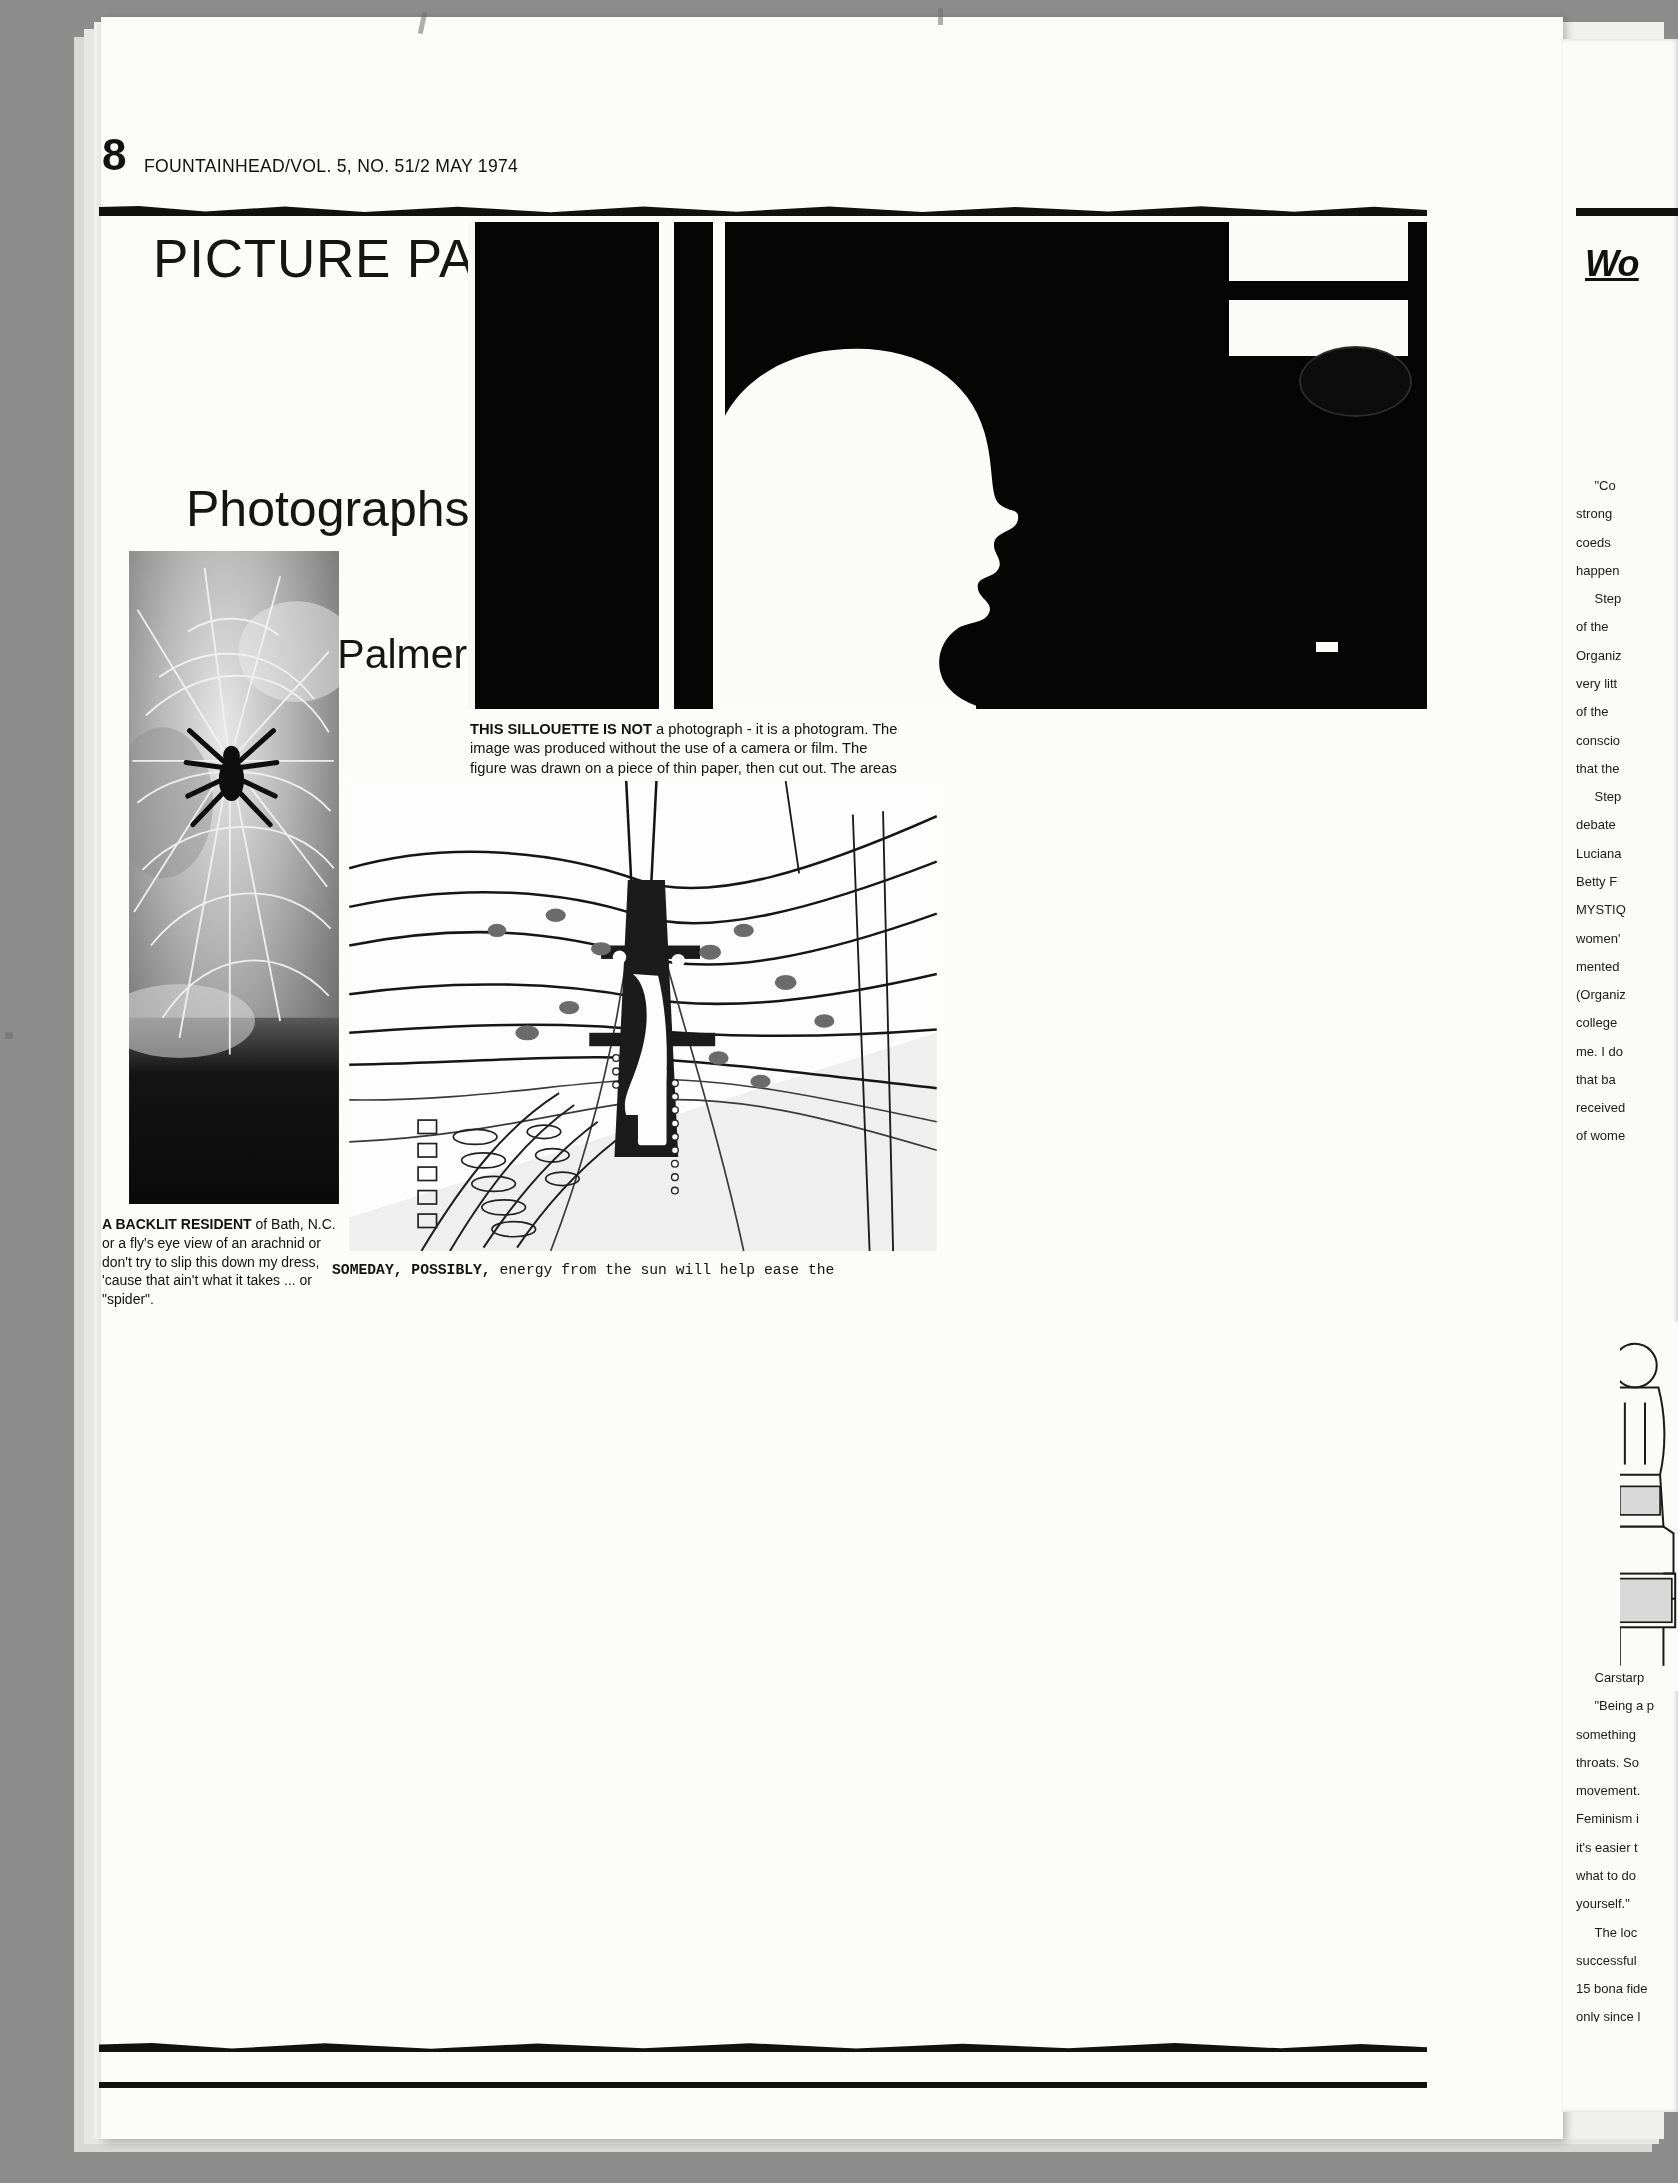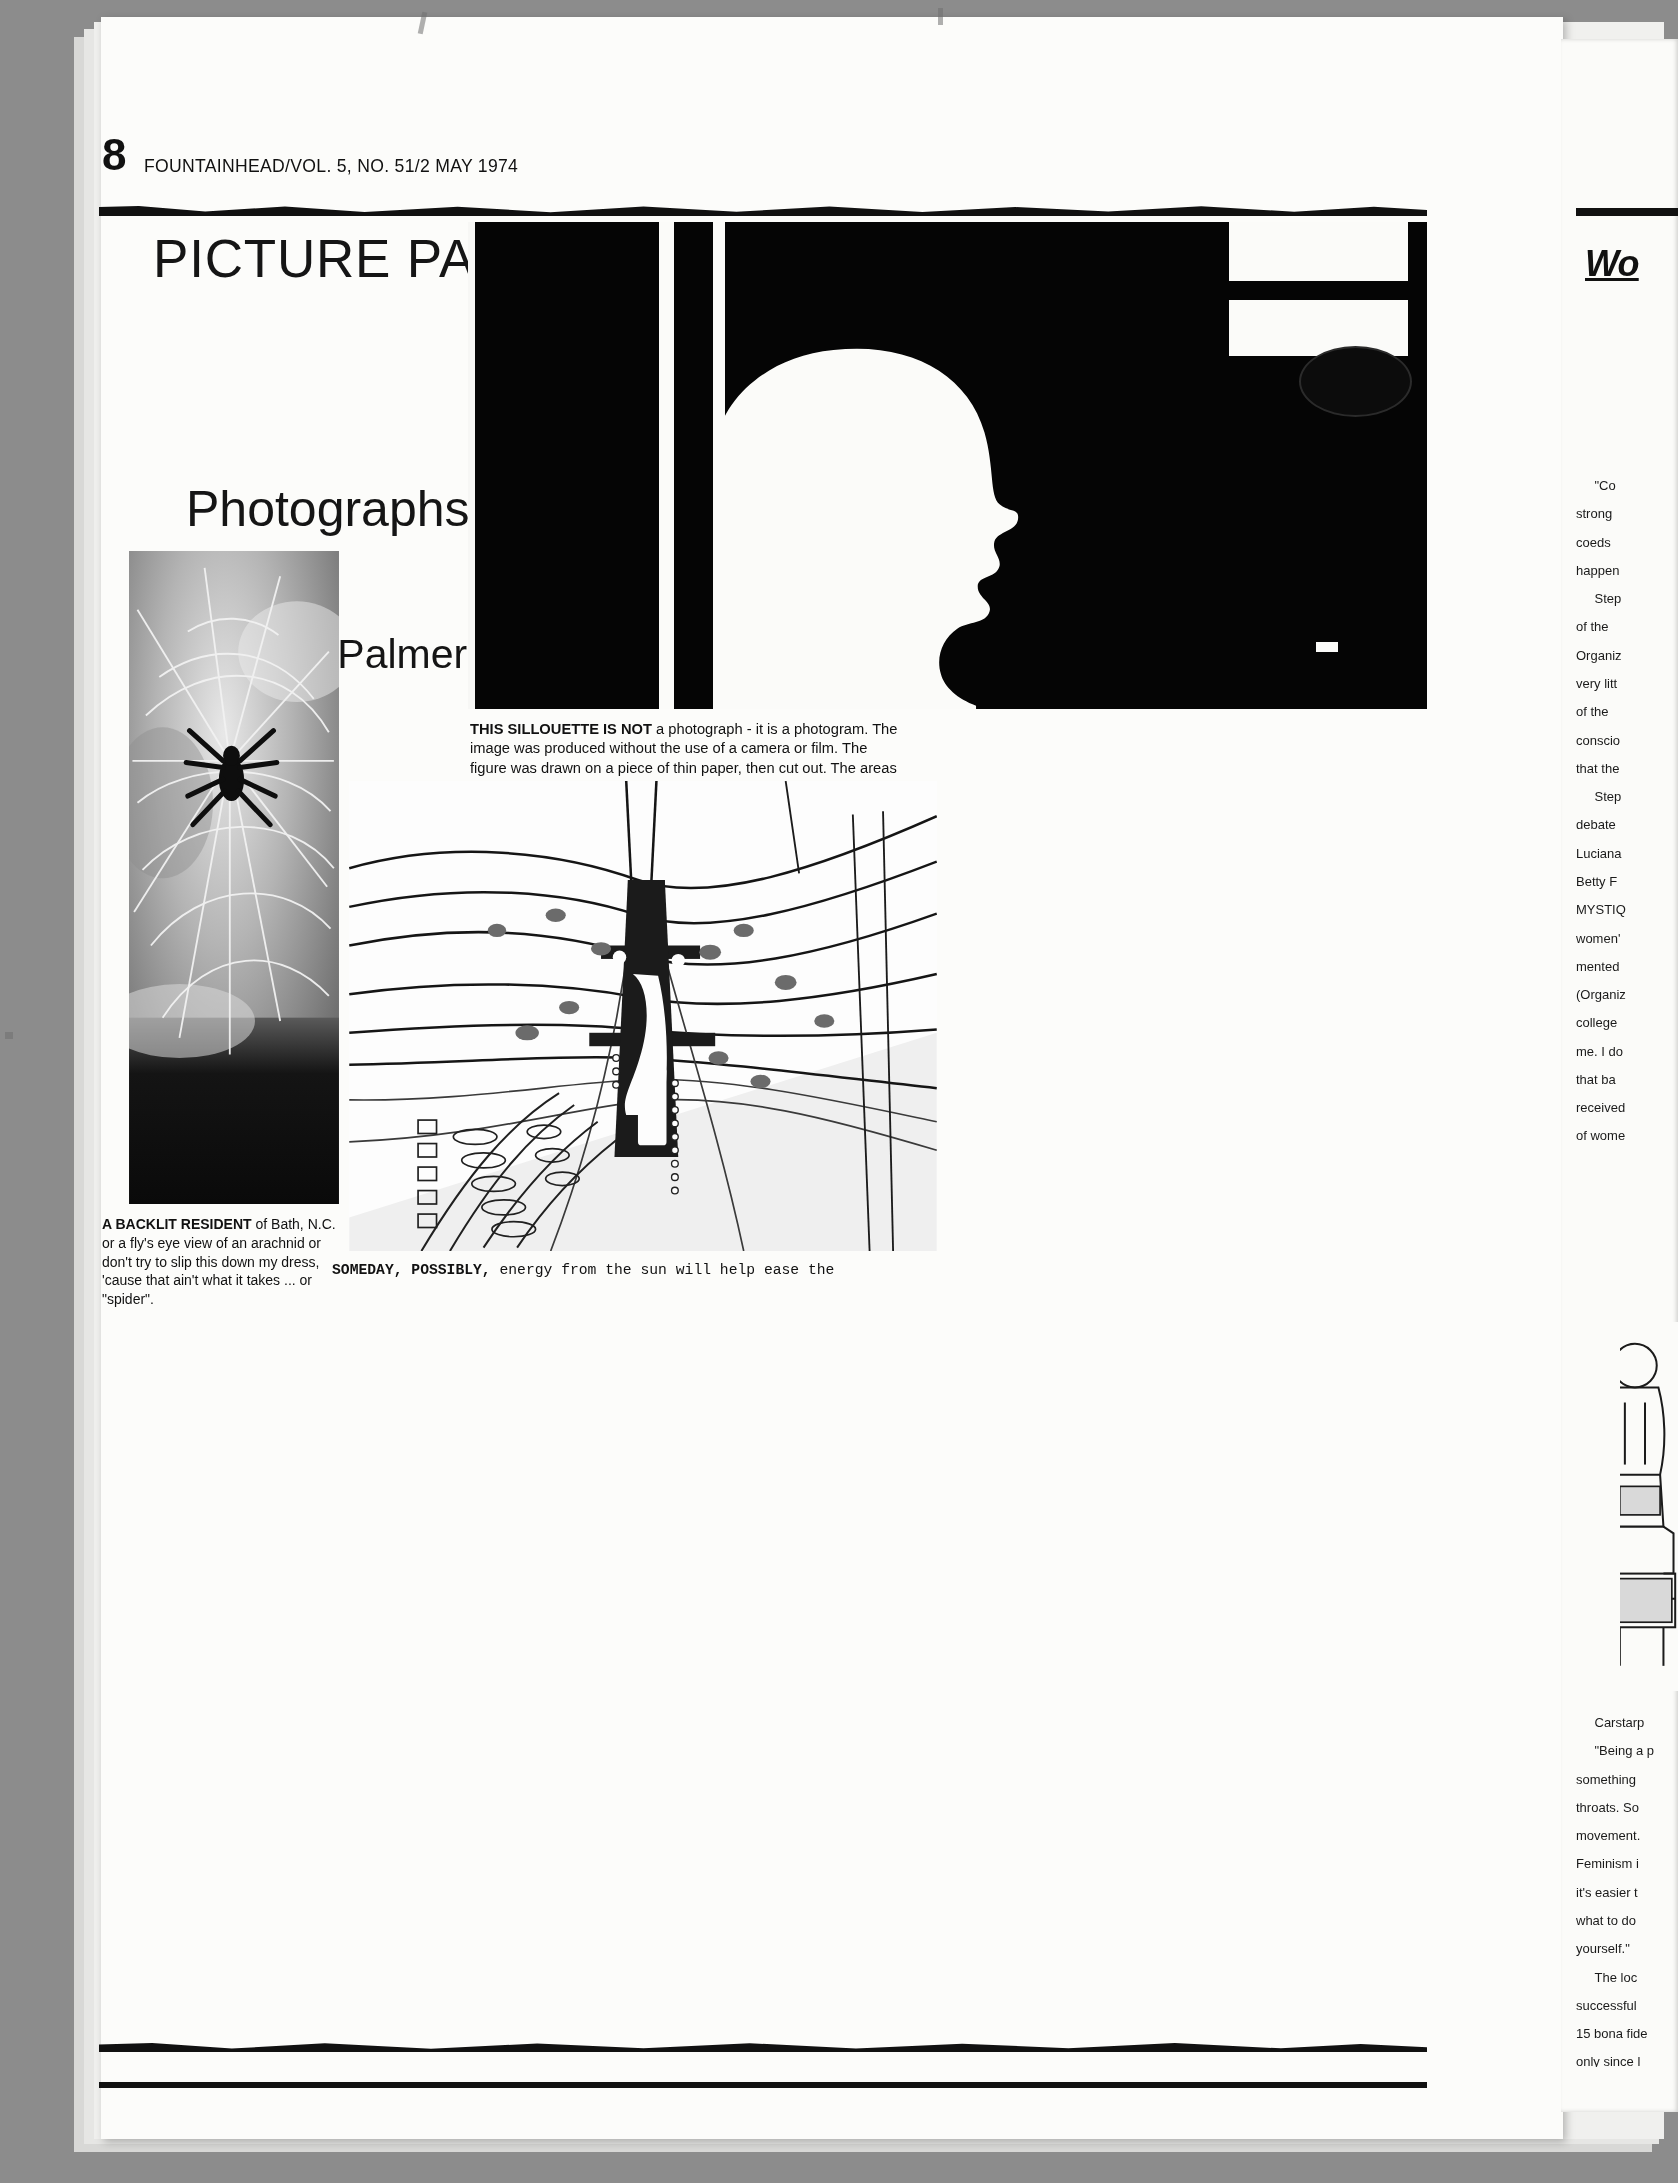--- a/index.html
+++ b/index.html
@@ -34,21 +34,21 @@
     white-space:nowrap; overflow:hidden; width:94px;
   }
   .right-col {
     position:absolute; left:1576px; width:102px;
     font-size:13px; line-height:1.33; color:#1a1a1a;
     overflow:hidden;
   }
   .right-col p { margin:0 0 11px 0; }
   .right-col .indent { text-indent:18.5px; }
   .rc-1 { top:477px;  height:672px; }
-  .rc-2 { top:1714px; height:353px; }
+  .rc-2 { top:1669px; height:353px; }
 
   
   .right-illus {
     position:absolute; left:1620px; top:1322px; width:59px; height:369px;
     overflow:hidden;
   }
   .right-illus svg { position:absolute; left:-34px; top:0; }
 
   
   .page {

